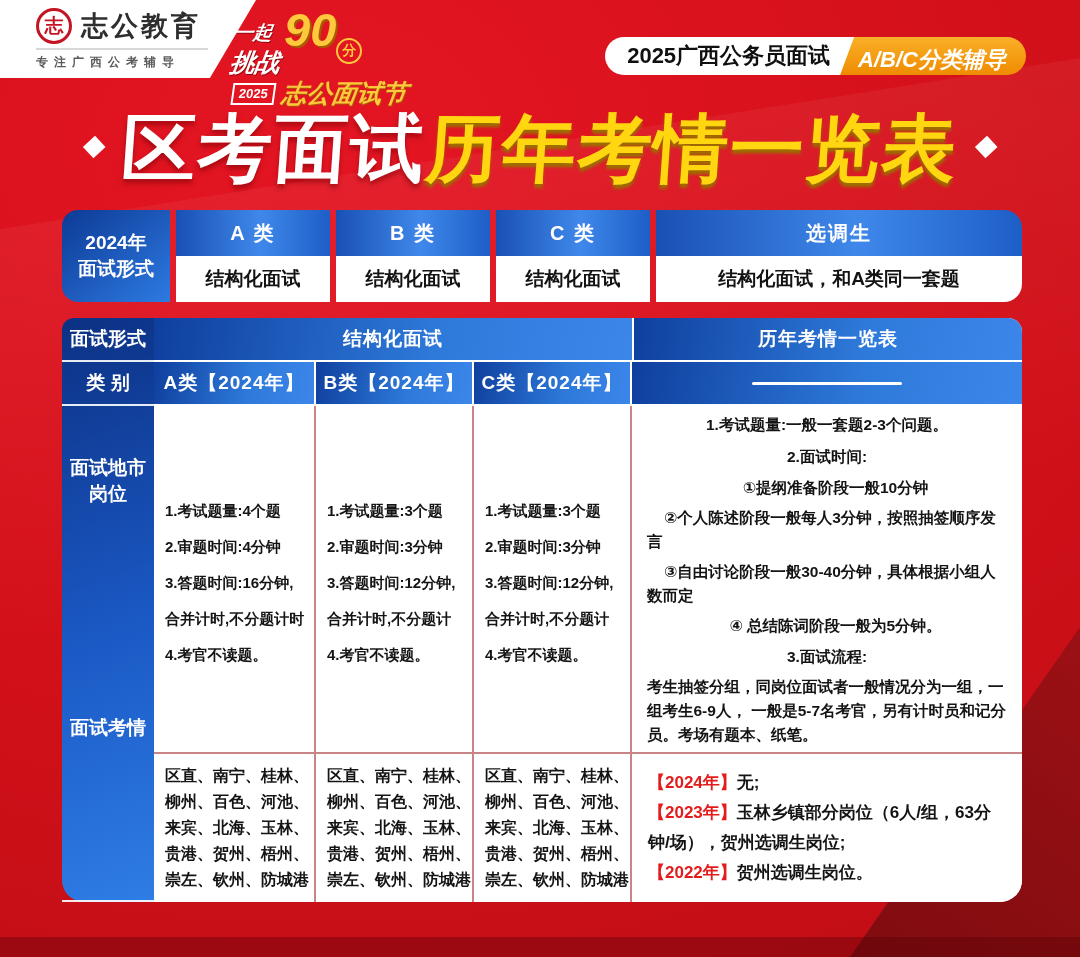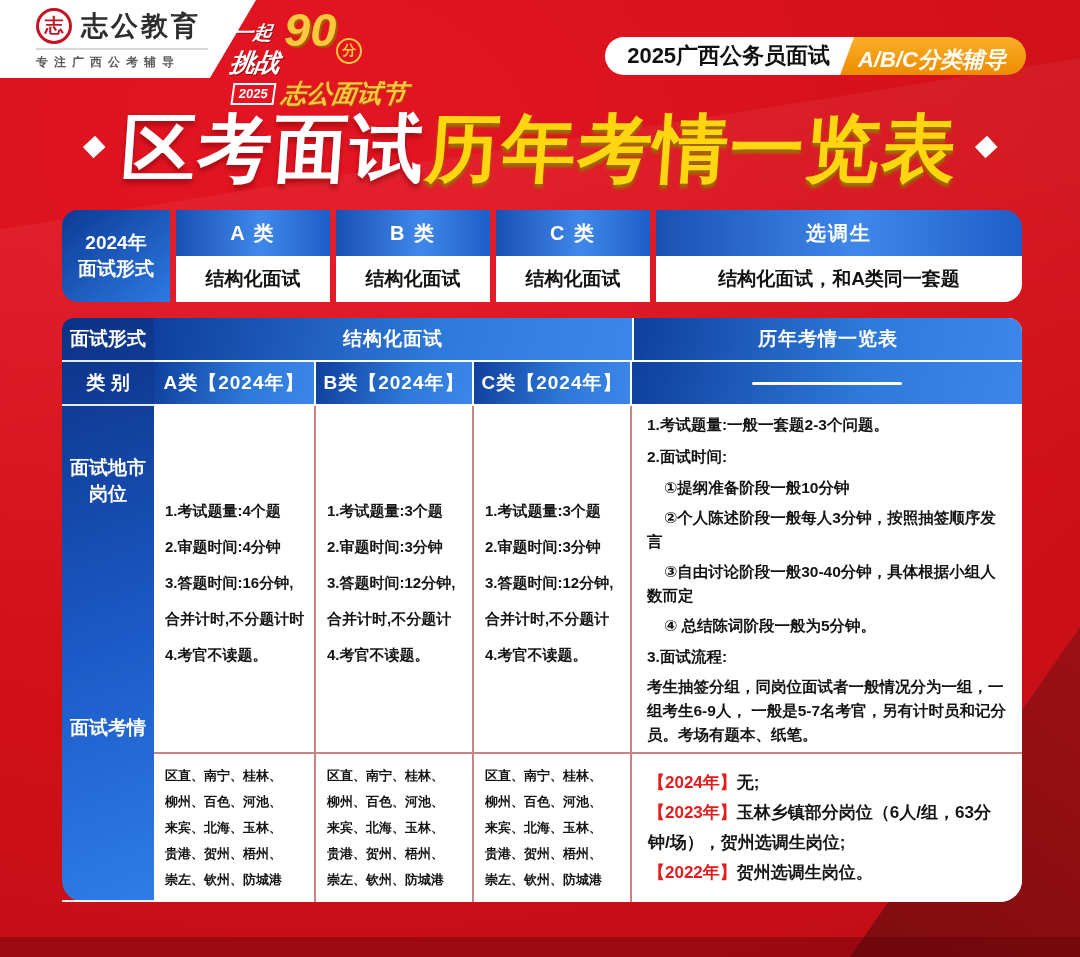--- a/index.html
+++ b/index.html
@@ -90,26 +90,26 @@
   .span3{ width:478px; }
   .ca{ width:160px; } .cb{ width:158px; } .cc{ width:158px; } .cd{ flex:1; }
   .dash{ width:150px; height:3px; background:#fff; border-radius:2px; }
 
   .wcell{ background:#fff; color:#141414; display:flex; flex-direction:column; justify-content:center; }
   .wdiv{ border-left:2px solid #c98585; }
   .row-cities{ border-top:2px solid #c98585; }
 
   .exam-abc{ padding:0 4px 0 11px; font-size:15px; font-weight:700; }
   .exam-abc .line{ line-height:28px;margin-top:8px; }
-  .exam-d{ padding:6px 15px; font-size:15.5px; }
+  .exam-d{ padding:6px 15px; font-size:15.5px;align-items:center; }
   .exam-d .line{ line-height:24px; }
   .exam-d .num{ font-weight:800; margin:4px 0; }
   .exam-d .sub{ font-weight:600; margin:3px 0; text-indent:1.1em; }
   .exam-d .plain{ font-weight:600; margin:2px 0; }
-  .cities-abc{ padding-left:11px; font-size:13px; font-weight:600; }
+  .cities-abc{ padding-left:11px; font-size:16px; font-weight:600; }
   .cities-abc .line{ line-height:26px; }
   .years{ padding:10px 16px; font-size:17px; font-weight:700; }
   .years .line{ line-height:30px; }
   .years .year{ color:#e31b1b; font-weight:800; }
 </style>
 </head>
 <body>
 
 <div class="canvas">
   <div class="bg-diag"></div>

